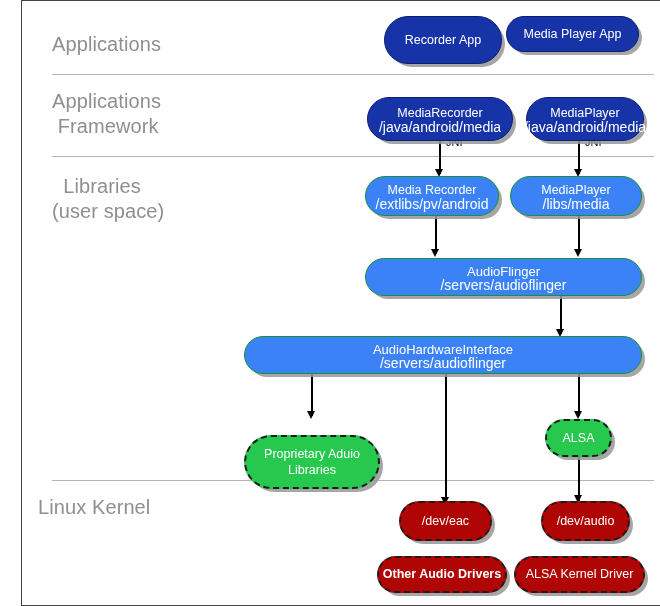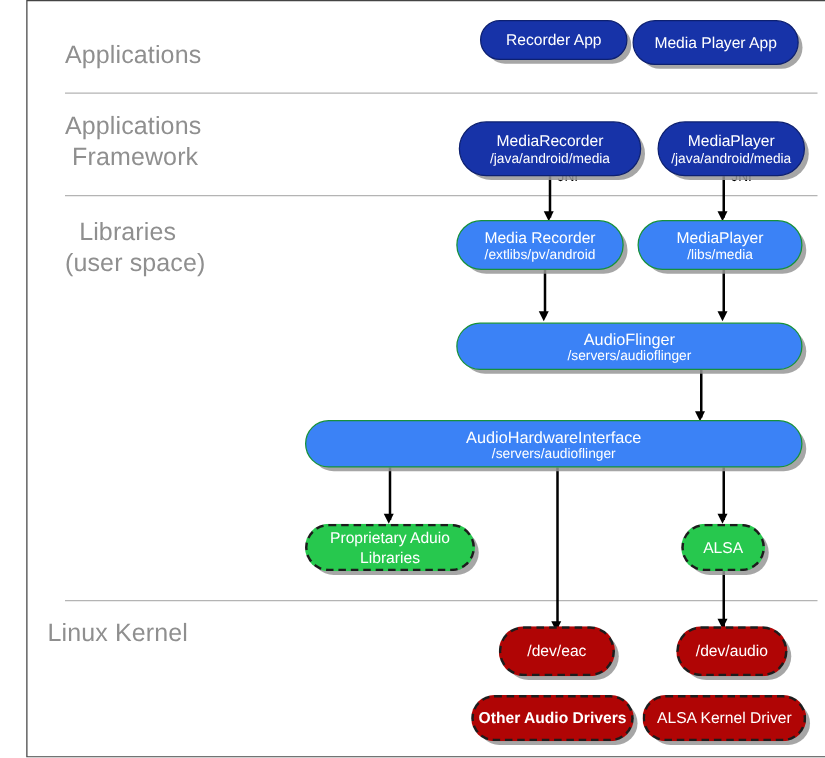--- a/index.html
+++ b/index.html
@@ -47,21 +47,21 @@
     text-align: center;
     box-shadow: 4px 4px 0 -1px rgba(150,150,150,0.85);
     z-index: 3;
   }
   .node .title {
     font-size: 12.5px;
     line-height: 15px;
     white-space: nowrap;
   }
   .node .sub {
-    font-size: 11px;
+    font-size: 14px;
     line-height: 12px;
     white-space: nowrap;
   }
   .node.big .title { font-size: 13px; }
   .node.blue {
     background: #1733a8;
     border: 1px solid #0d2070;
   }
   .node.green {
     background: #3b82f6;
@@ -140,21 +140,21 @@
 
   <div class="conn" style="left:423px; top:373px; height:130px;"></div>
   <div class="arrowhead" style="left:419px; top:496px;"></div>
 
   <div class="conn" style="left:556px; top:373px; height:42px;"></div>
   <div class="arrowhead" style="left:552px; top:410px;"></div>
 
   <div class="conn" style="left:556px; top:455px; height:46px;"></div>
   <div class="arrowhead" style="left:552px; top:494px;"></div>
 
-  <div class="node blue" style="left:362px; top:15px; width:118px; height:32px;justify-content:center;">
+  <div class="node blue" style="left:362px; top:15px; width:118px; height:48px;justify-content:center;">
     <div class="title">Recorder App</div>
   </div>
 
   <div class="node blue" style="left:484px; top:15px; width:133px; height:36px;">
     <div class="title">Media Player App</div>
   </div>
 
   <div class="node blue" style="left:345px; top:96px; width:146px; height:44px;">
     <div class="title">MediaRecorder</div>
     <div class="sub">/java/android/media</div>
@@ -178,21 +178,21 @@
   <div class="node green big" style="left:343px; top:257px; width:277px; height:38px;">
     <div class="title">AudioFlinger</div>
     <div class="sub">/servers/audioflinger</div>
   </div>
 
   <div class="node green big" style="left:222px; top:335px; width:398px; height:38px;">
     <div class="title">AudioHardwareInterface</div>
     <div class="sub">/servers/audioflinger</div>
   </div>
 
-  <div class="node green-dashed two-line" style="left:222px; top:418px; width:136px; height:38px;">
+  <div class="node green-dashed two-line" style="left:222px; top:434px; width:136px; height:54px;">
     <div class="title" style="max-width:120px;">Proprietary Aduio Libraries</div>
   </div>
 
   <div class="node green-dashed" style="left:523px; top:418px; width:67px; height:38px;">
     <div class="title">ALSA</div>
   </div>
 
   <div class="node red-dashed" style="left:377px; top:500px; width:93px; height:40px;">
     <div class="title">/dev/eac</div>
   </div>

